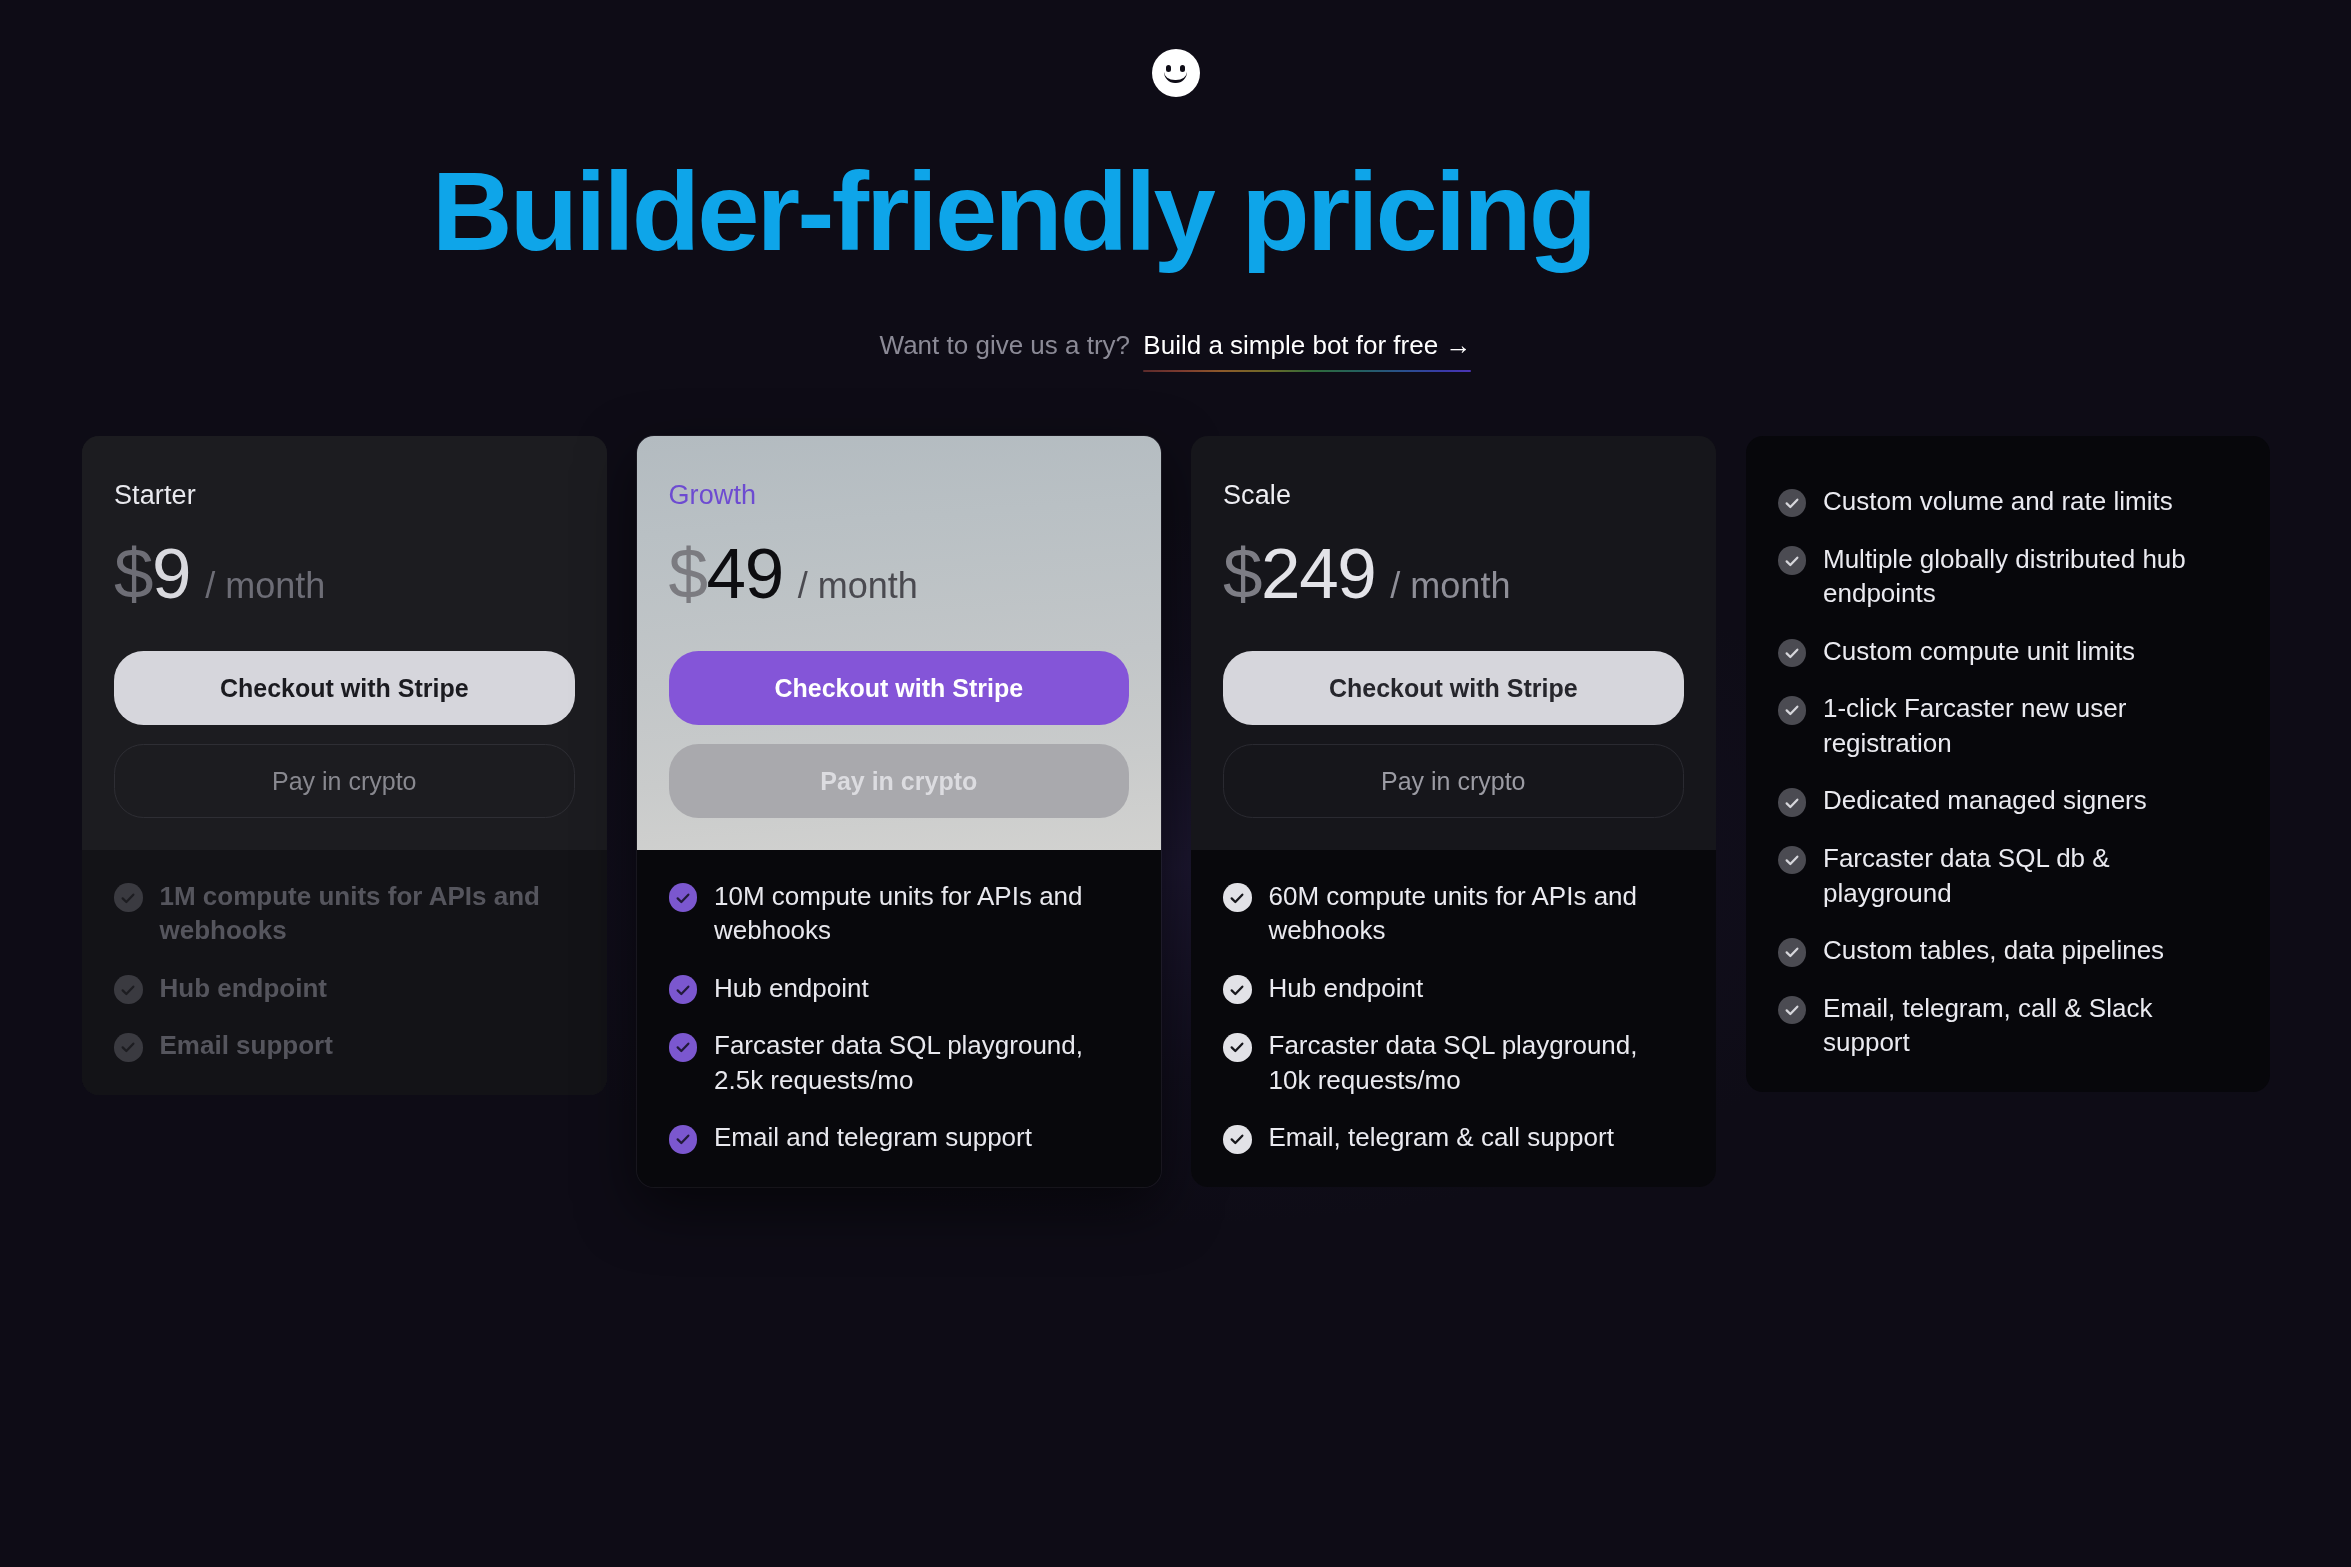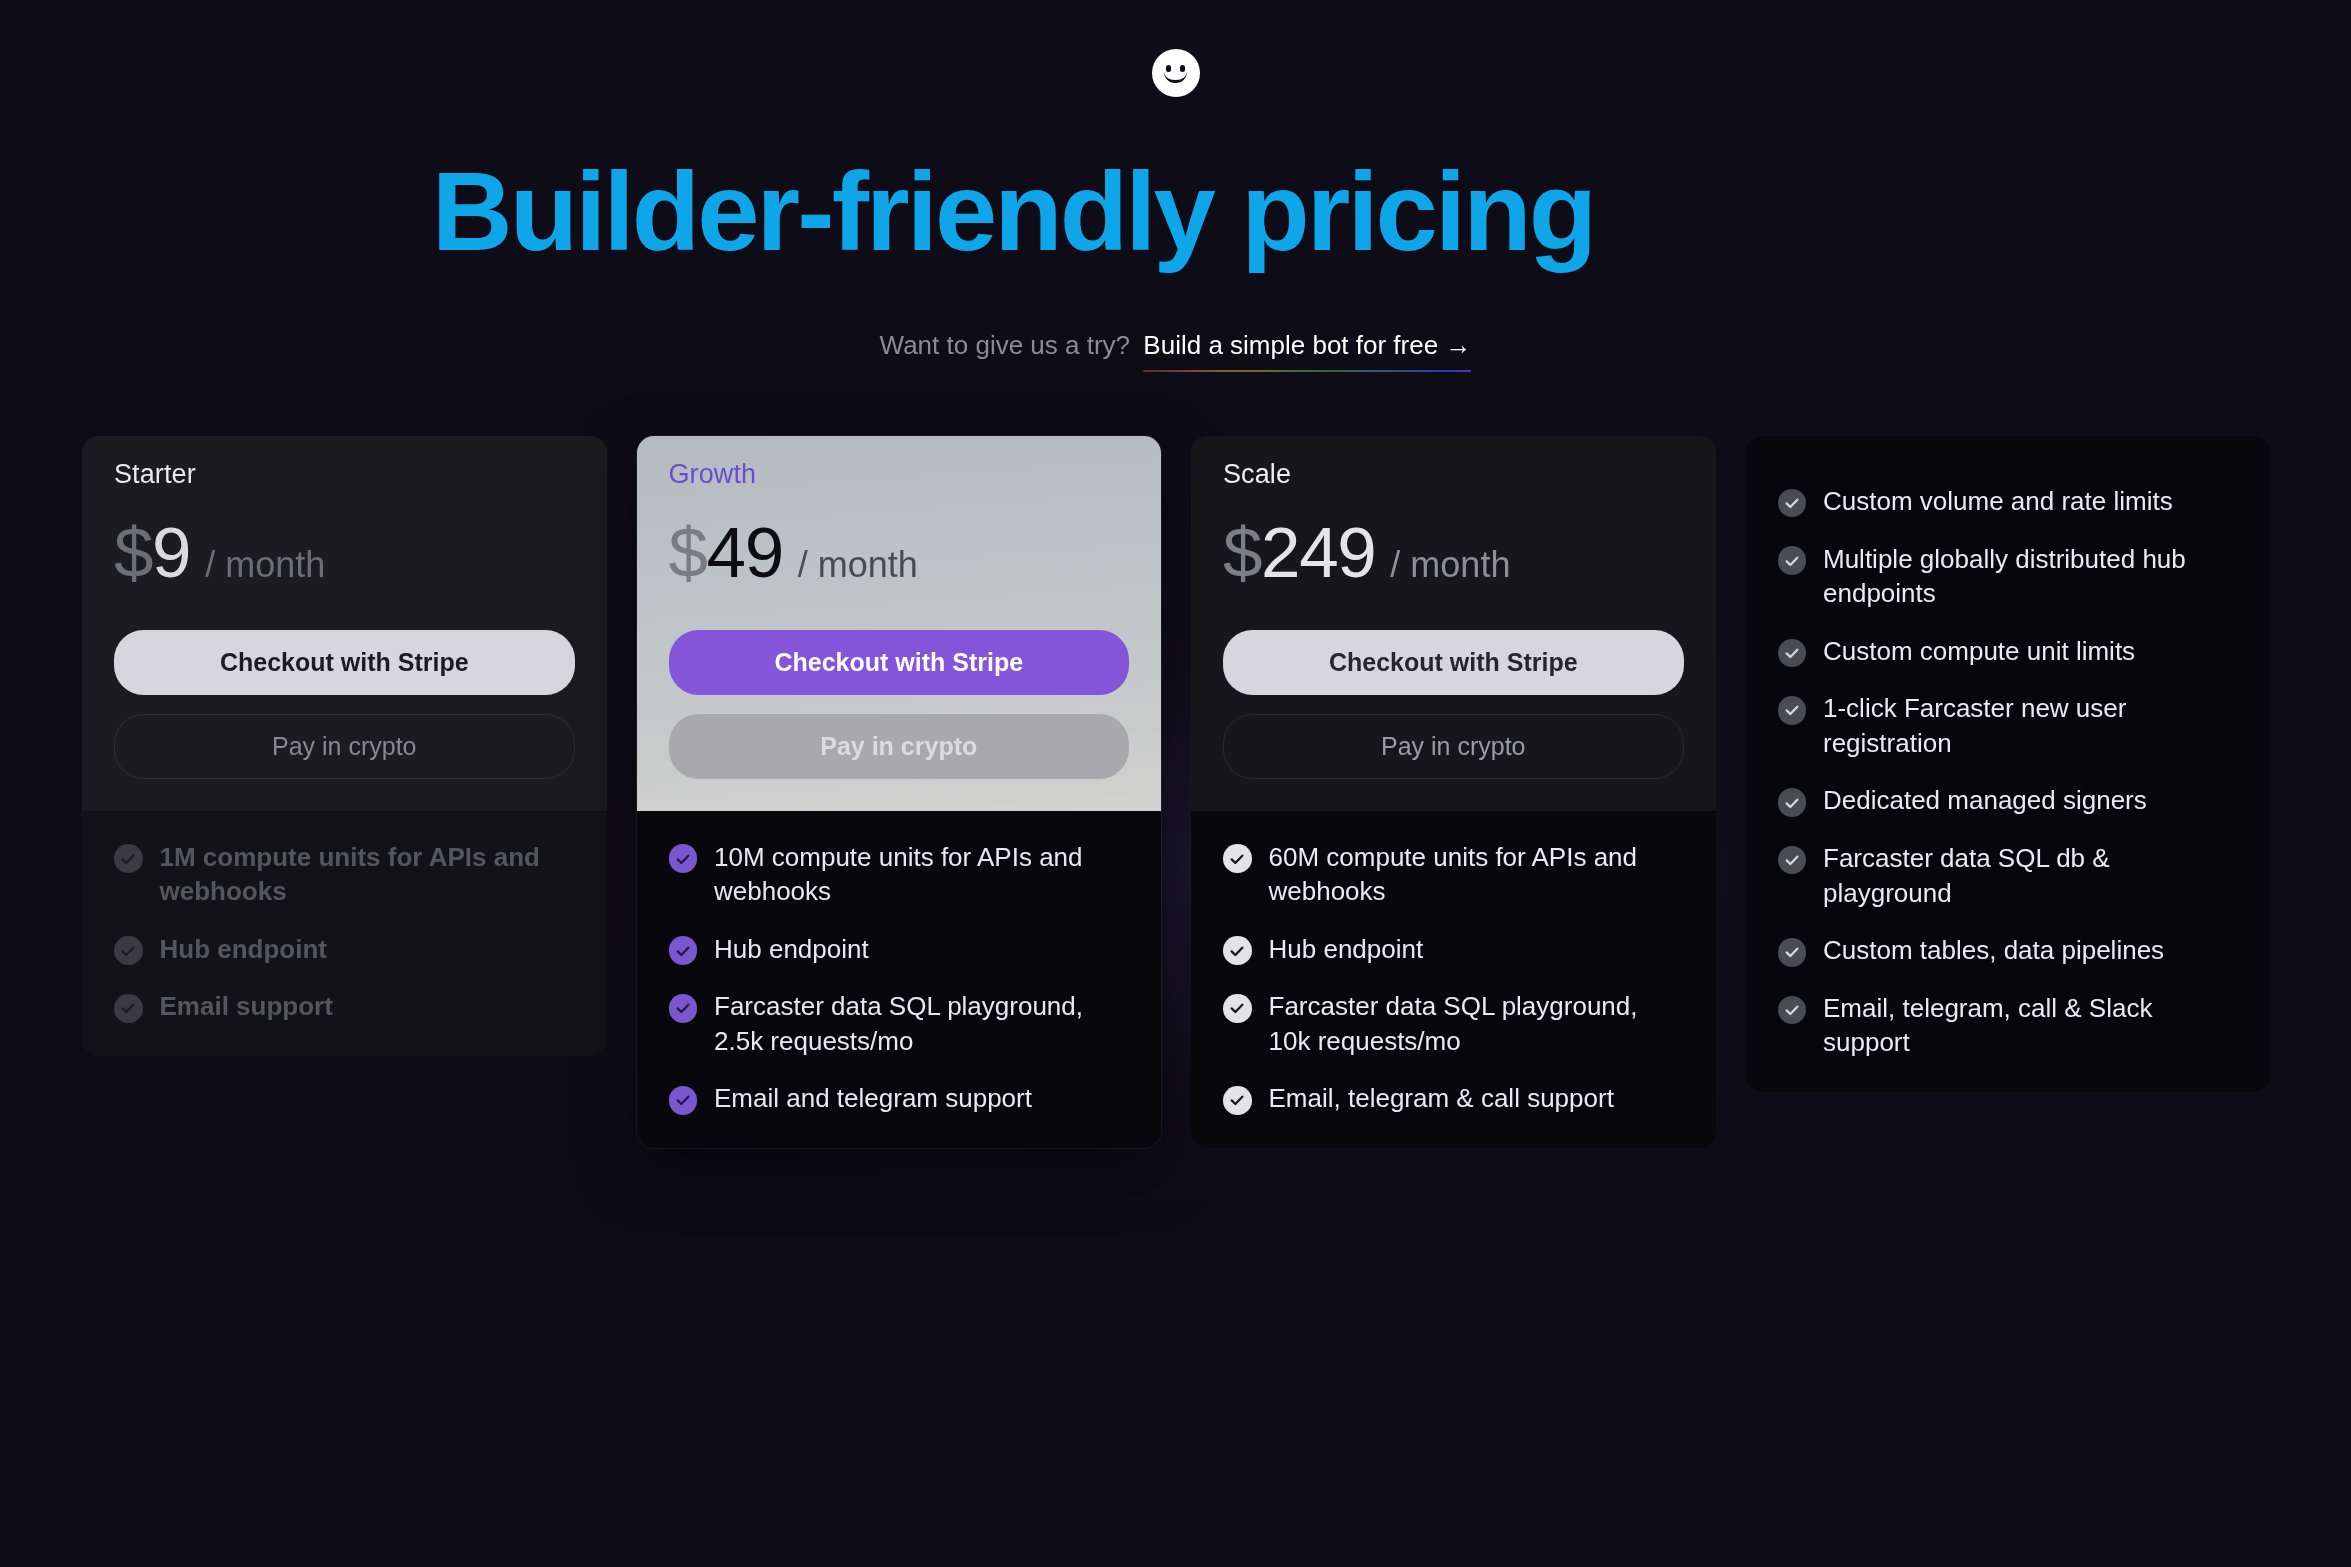--- a/index.html
+++ b/index.html
@@ -87,34 +87,34 @@
     position: absolute; left: 82px; top: 436px;
     width: 2188px;
     display: flex; gap: 30px; align-items: flex-start;
   }
   .card {
     width: 527px; border-radius: 17px; overflow: hidden;
     position: relative;
   }
 
   .card-top {
-    padding: 23px 32px 32px 32px;
+    padding: 44px 32px 32px 32px;
   }
   .plan-name { font-size: 27px; font-weight: 400; letter-spacing: 0.1px; }
   .price-row {
     display: flex; align-items: baseline; gap: 15px;
     margin-top: 27px; margin-bottom: 42px;
   }
   .price { font-size: 71px; font-weight: 400; letter-spacing: -1.4px; line-height: 1; }
   .price .cur { opacity: 0.55; }
   .per { font-size: 36px; }
 
   .btn {
     display: flex; align-items: center; justify-content: center;
-    height: 65px; border-radius: 29.5px;
+    height: 74px; border-radius: 29.5px;
     font-size: 25px; font-weight: 700;
     cursor: pointer; user-select: none;
     border: 1px solid transparent;
   }
   .btn + .btn { margin-top: 19px; }
 
   .feat-list { padding: 28.5px 32px 32px 32px; }
   .feat {
     display: flex; align-items: flex-start; gap: 17px;
     margin-bottom: 23px; font-size: 26px; line-height: 1.33;

